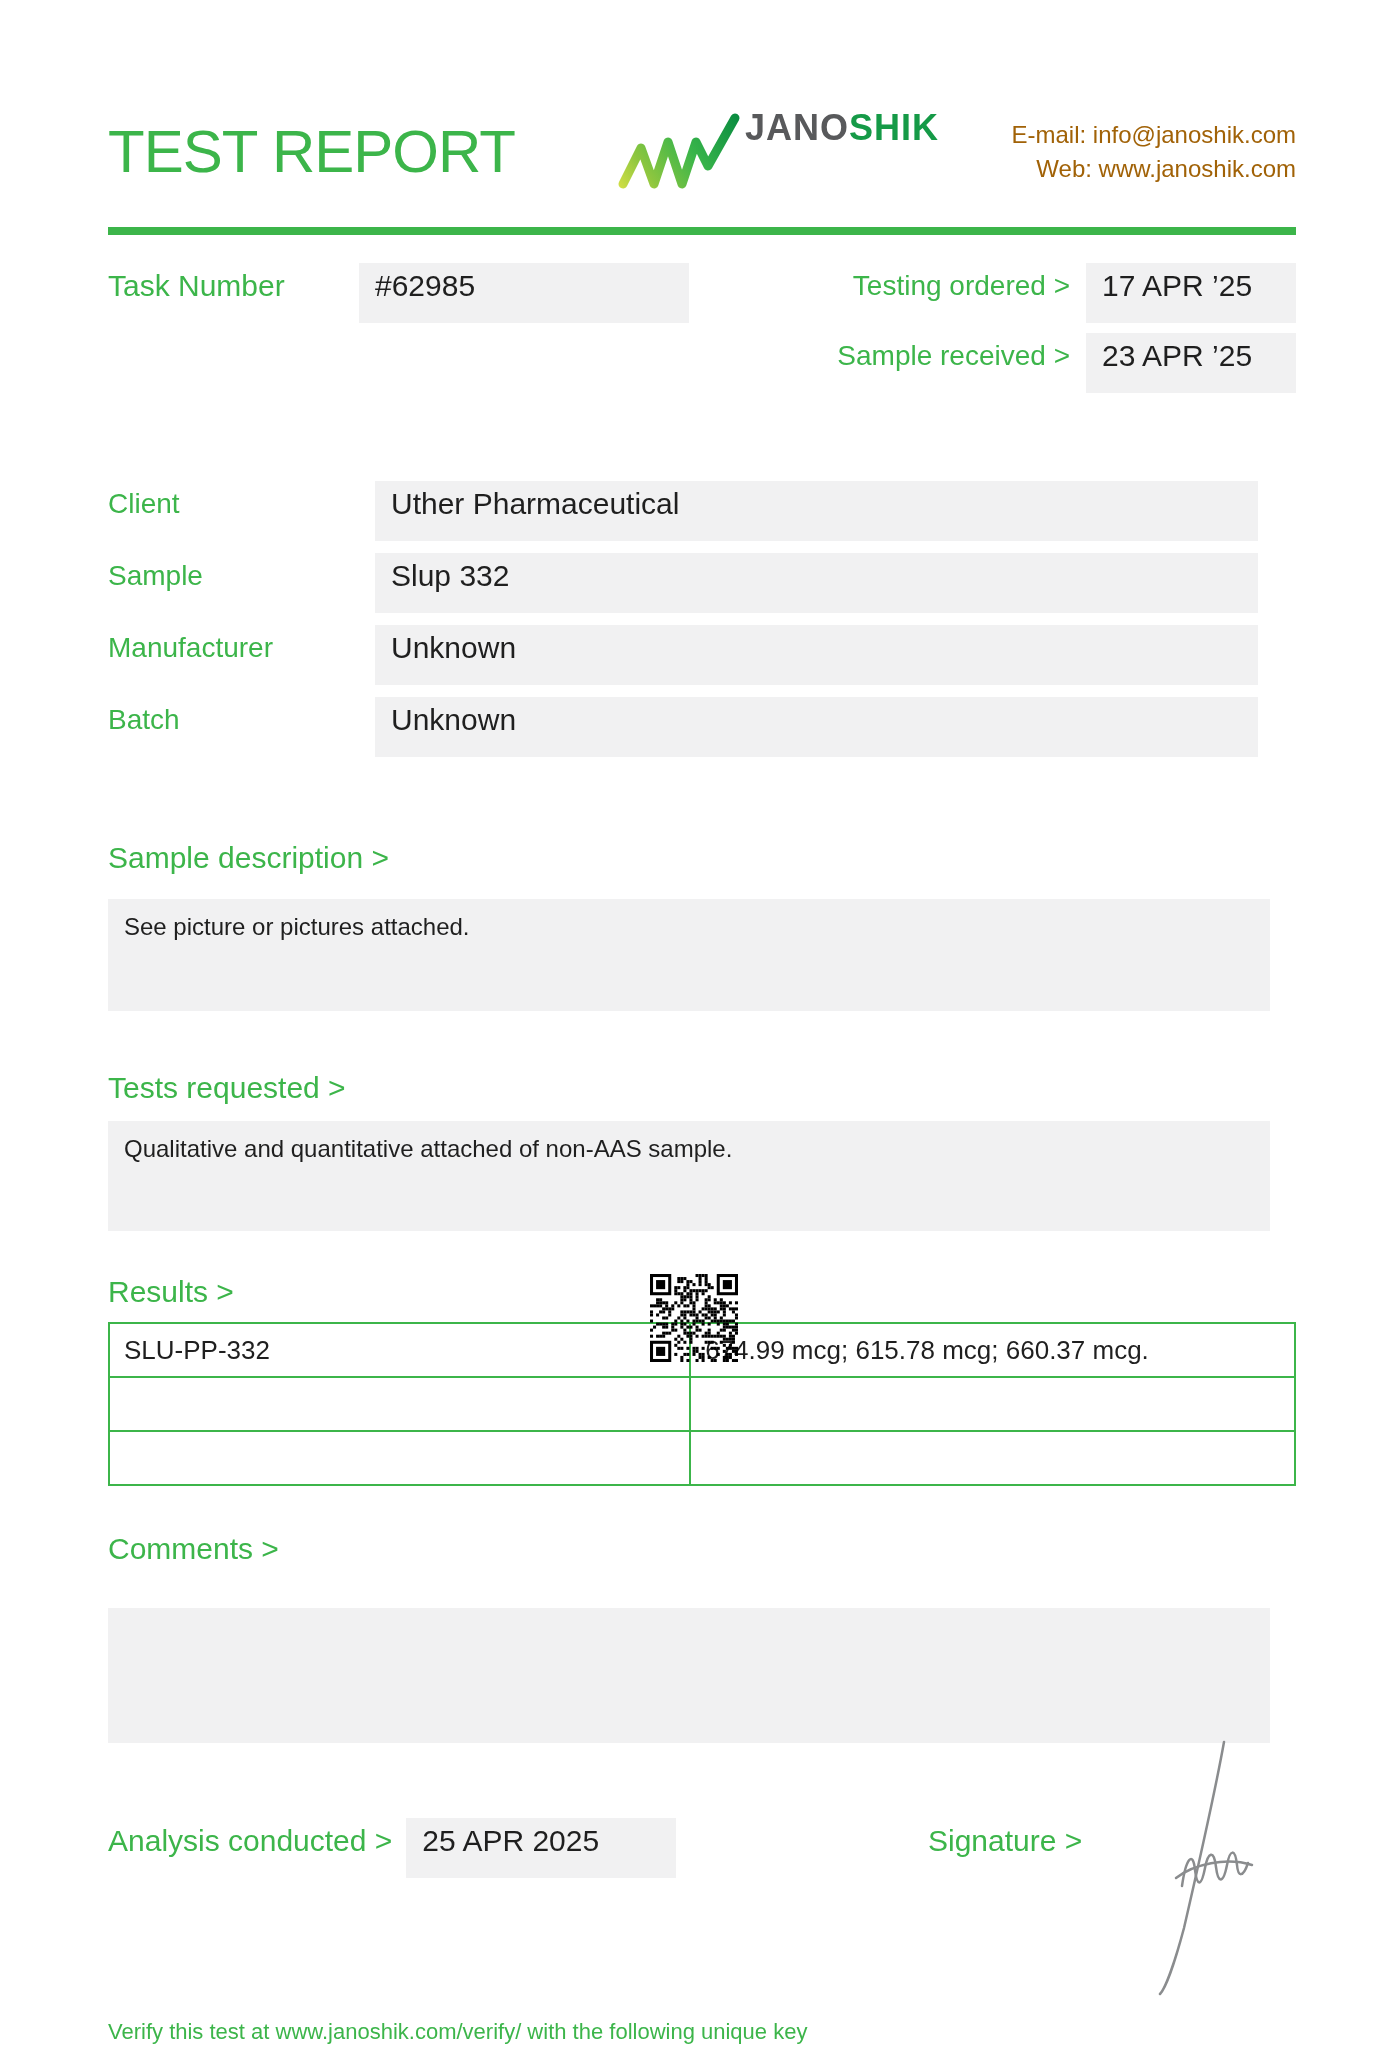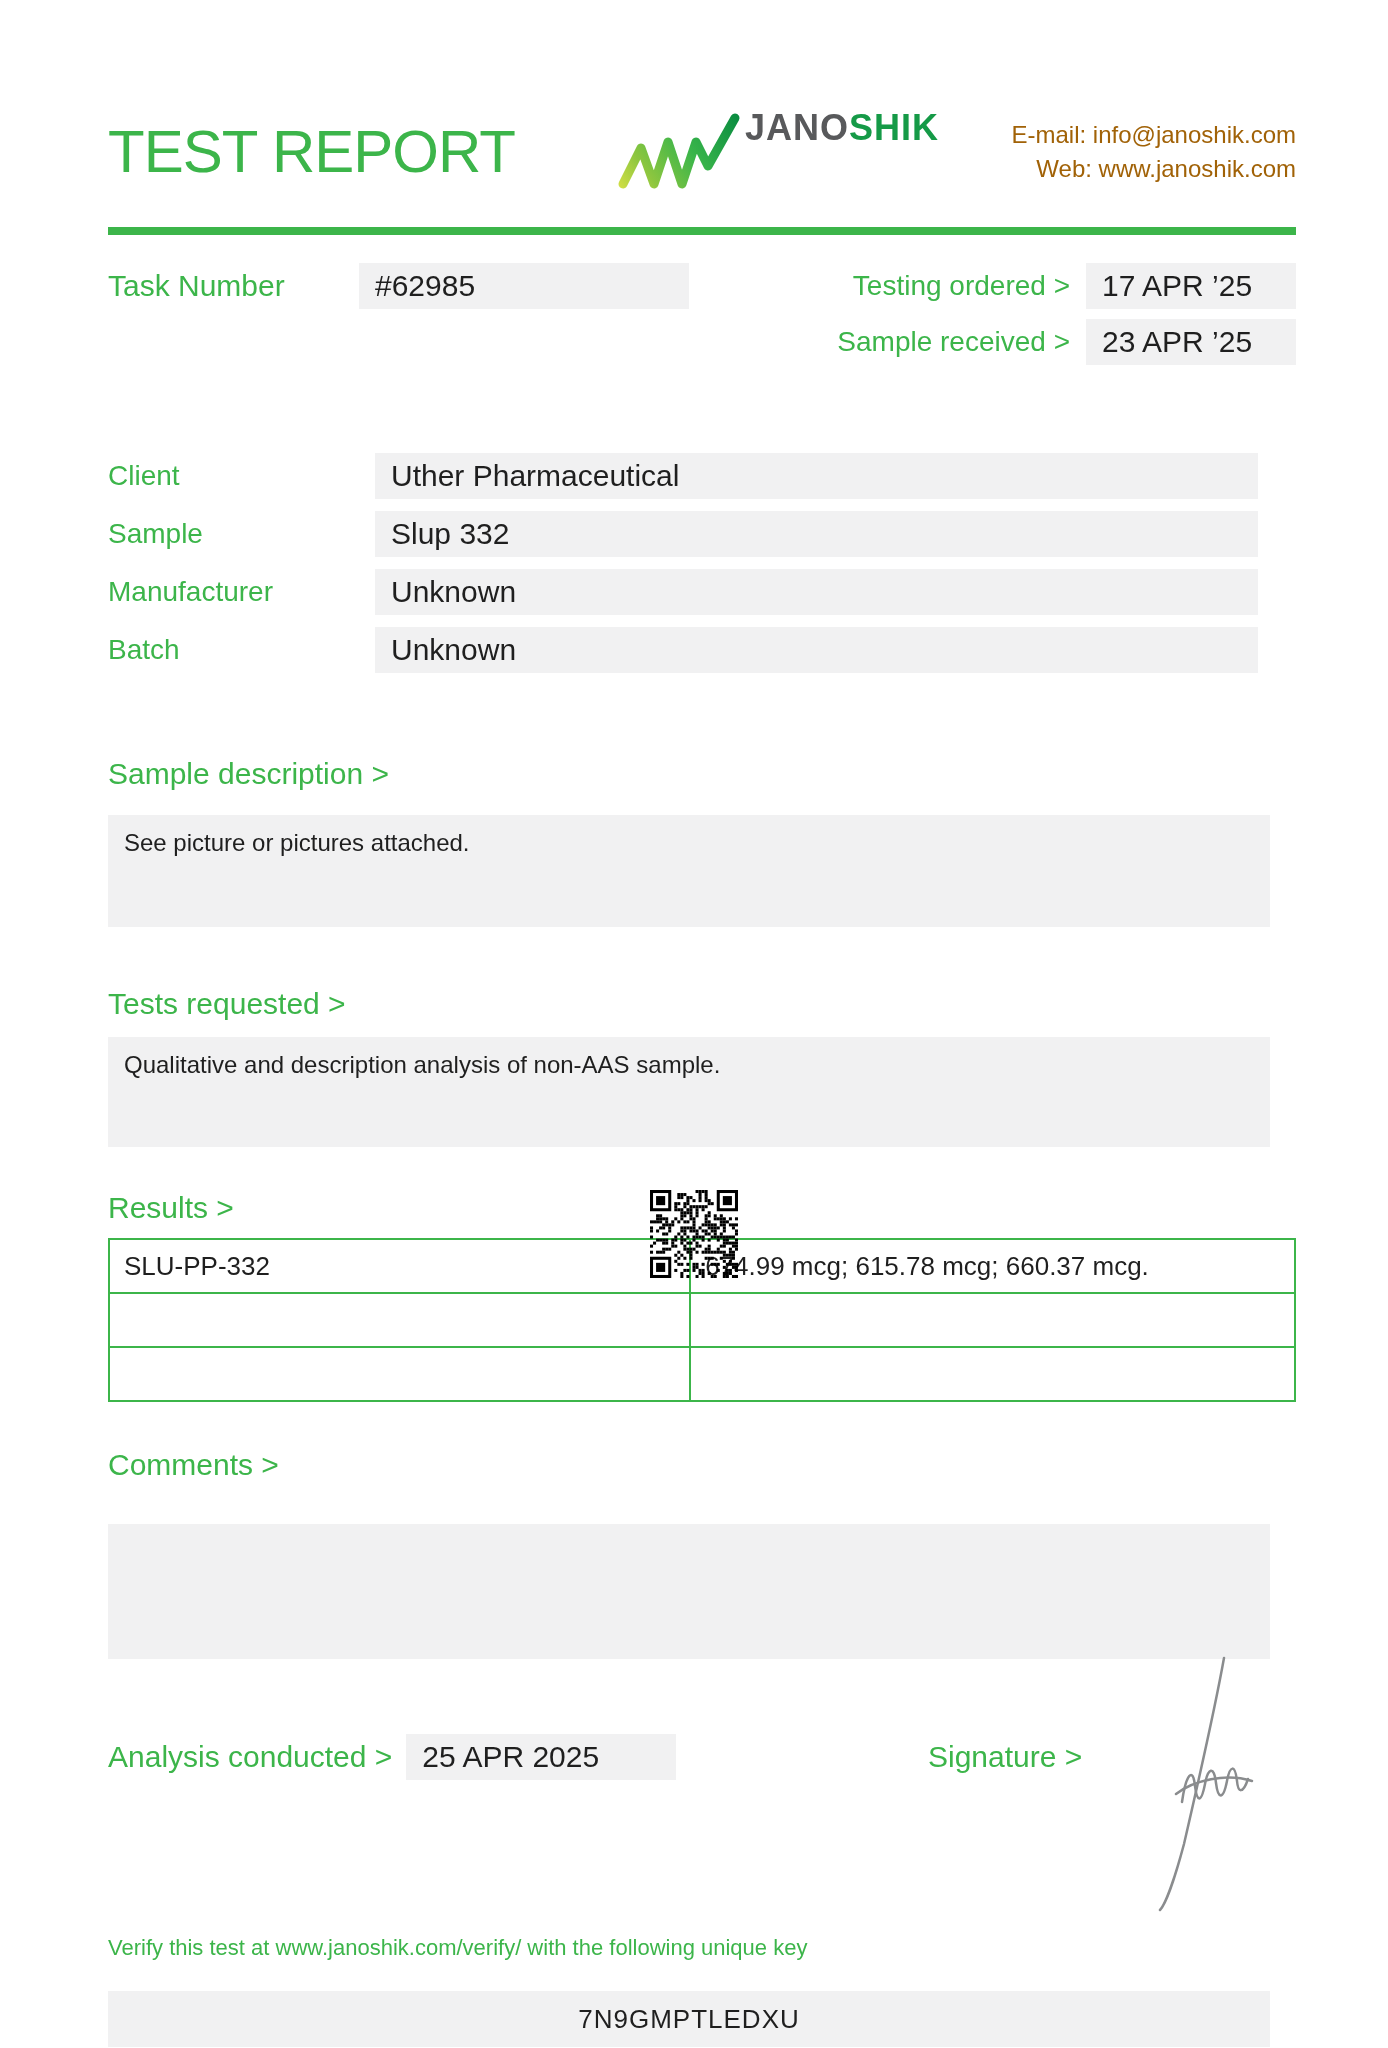--- a/index.html
+++ b/index.html
@@ -18,21 +18,21 @@
   .logo-word .green { color:#159a47; }
   .contact { margin-left:auto; text-align:right; font-size:24px; color:#a16207;
              line-height:34px; padding-bottom:14px; white-space:nowrap; }
 
   .rule { height:8px; background:#3cb54a; margin-top:27px; }
 
   
   .task-section { display:flex; justify-content:space-between; margin-top:28px; }
   .task-left { display:flex; }
   .g-label { color:#3cb54a; font-size:30px; line-height:46px; white-space:nowrap; }
-  .box { background:#f1f1f2; height:46px; line-height:46px; font-size:30px;
+  .box { background:#f1f1f2; height:60px; line-height:46px; font-size:30px;
          color:#1f1f1f; padding:0 16px; white-space:nowrap; }
   .task-left .g-label { width:251px; }
   .task-num-box { width:330px; }
   .task-right .trow { display:flex; justify-content:flex-end; margin-bottom:10px; }
   .task-right .g-label { font-size:28px; margin-right:16px; }
   .date-box { width:210px; text-align:left; }
 
   
   .info-section { margin-top:78px; }
   .frow { display:flex; margin-bottom:12px; }
@@ -144,21 +144,21 @@
     </div>
   </div>
 
   <div class="sec-heading sd-heading">Sample description &gt;</div>
   <div class="big-box sd-box">
     <span>See picture or pictures attached.</span>
   </div>
 
   <div class="sec-heading tr-heading">Tests requested &gt;</div>
   <div class="big-box tr-box">
-    <span>Qualitative and description analysis of non-AAS sample.</span>
+    <span>Qualitative and quantitative attached of non-AAS sample.</span>
   </div>
 
   <div class="results-wrap">
     <svg class="qr" viewBox="0 0 87 87" fill="#000">
         <rect x="45" y="0" width="3" height="3"></rect>
         <rect x="48" y="0" width="3" height="3"></rect>
         <rect x="51" y="0" width="3" height="3"></rect>
         <rect x="54" y="0" width="3" height="3"></rect>
         <rect x="27" y="3" width="3" height="3"></rect>
         <rect x="30" y="3" width="3" height="3"></rect>

